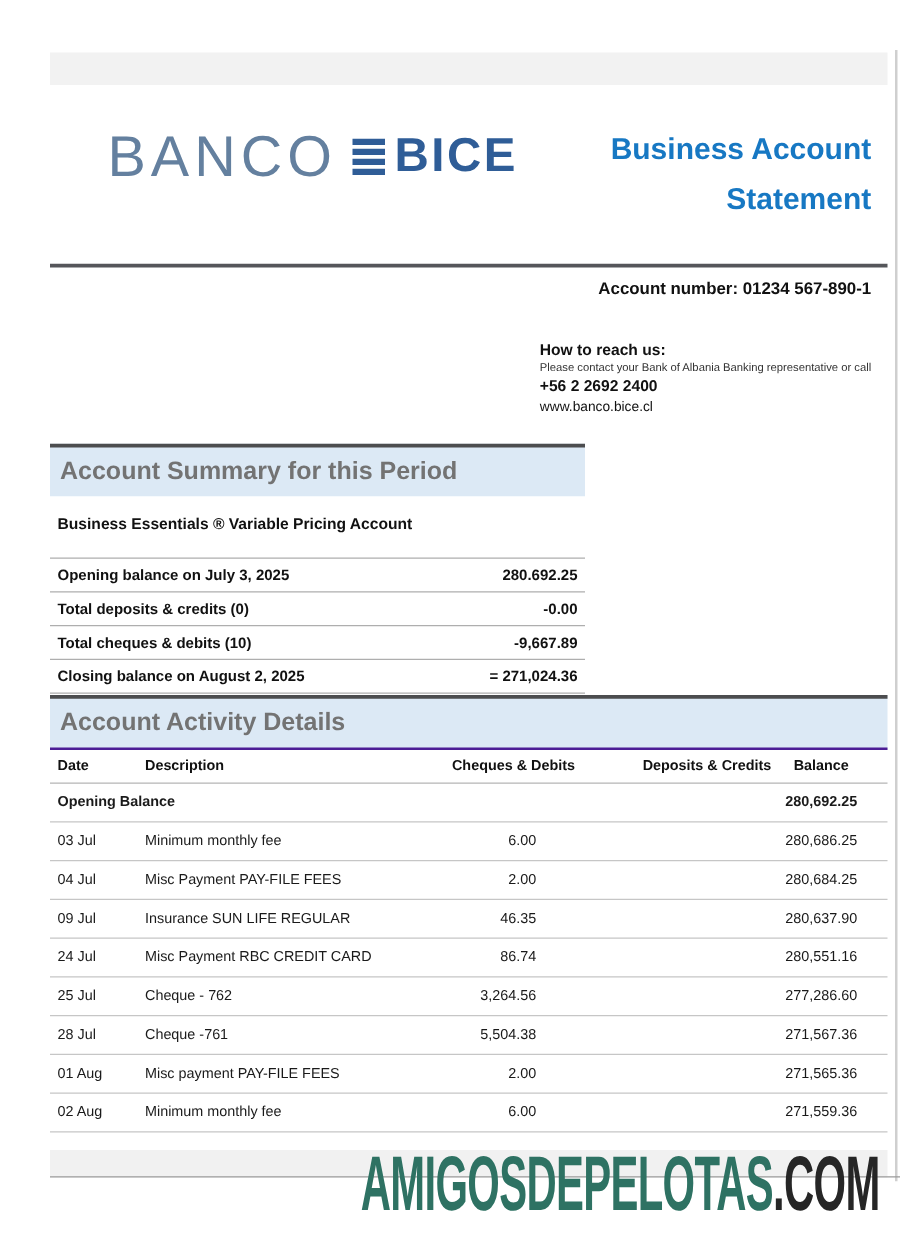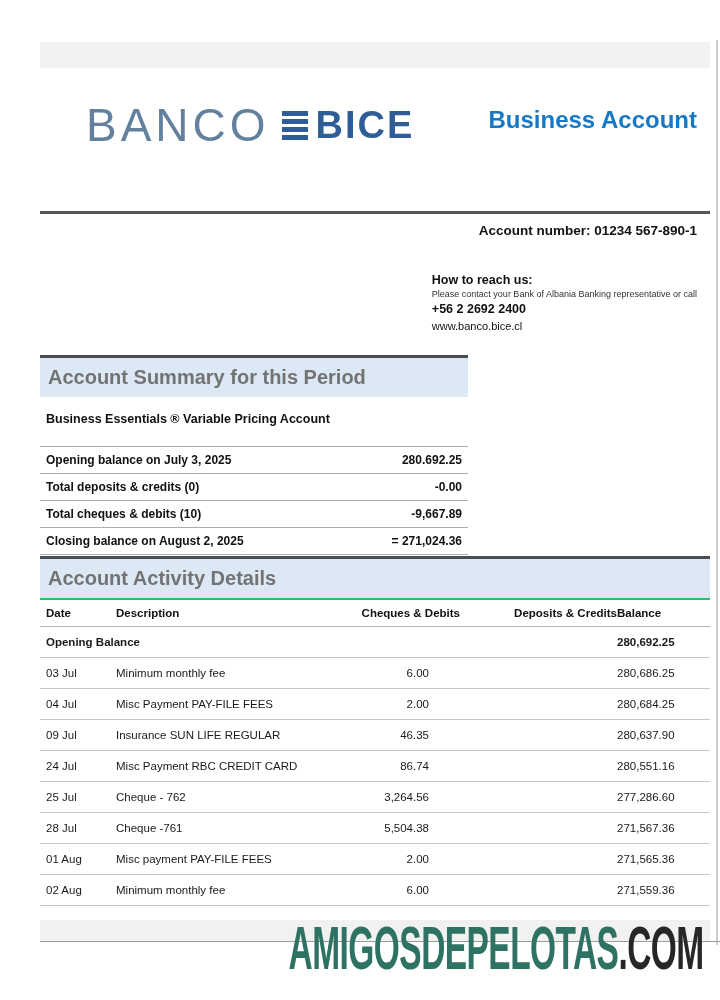--- a/index.html
+++ b/index.html
@@ -142,31 +142,31 @@
     color: #111;
   }
   .summary-row:last-child { border-bottom: 1px solid #aeaeae; }
 
   
   .activity-section {
     position: absolute;
     left: 40px; top: 556px;
     width: 670px;
   }
-  .activity-section .section-bar { border-bottom: 2px solid #22c55e; }
+  .activity-section .section-bar { border-bottom: 2px solid #4c1d95; }
 
   .grid-row {
     display: grid;
     grid-template-columns: 76px 234px 110px 157px 93px;
     align-items: center;
   }
   .col-date { padding-left: 6px; }
   .col-debit { text-align: right; }
   .col-credit { text-align: right; }
-  .col-balance { text-align: left; padding-right: 13px; }
+  .col-balance { text-align: center; padding-right: 13px; }
 
   .activity-head {
     font-size: 11.5px;
     font-weight: 700;
     color: #111;
     padding: 7px 0;
     border-bottom: 1px solid #b5b5b5;
   }
   .activity-row {
     font-size: 11.5px;
@@ -220,20 +220,21 @@
       <span></span>
         <span></span>
         <span></span>
         <span></span>
     </span>
     <span class="logo-secondary">BICE</span>
   </div>
 
   <div class="doc-title">
     <div>Business Account</div>
+    <div>Statement</div>
   </div>
 
   <div class="divider-main"></div>
 
   <div class="period-block">
     <div>Account number: 01234 567-890-1</div>
   </div>
 
 
   <div class="contact">

